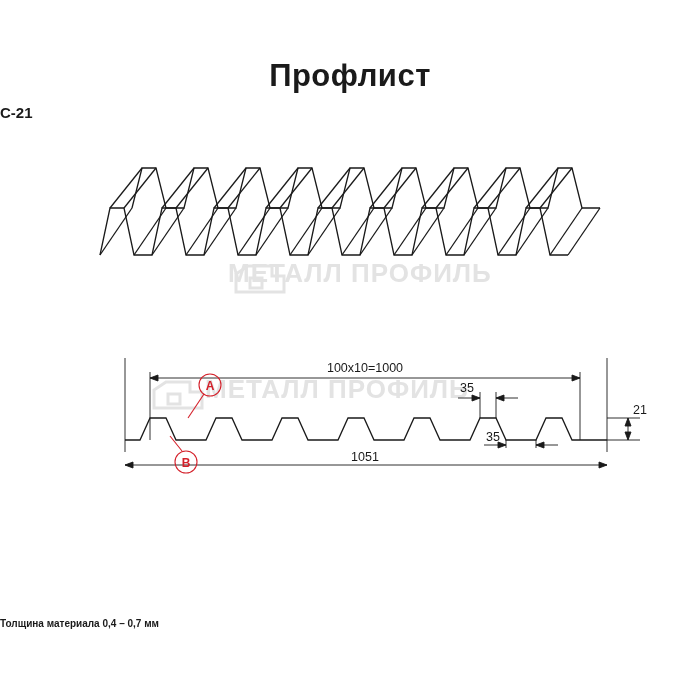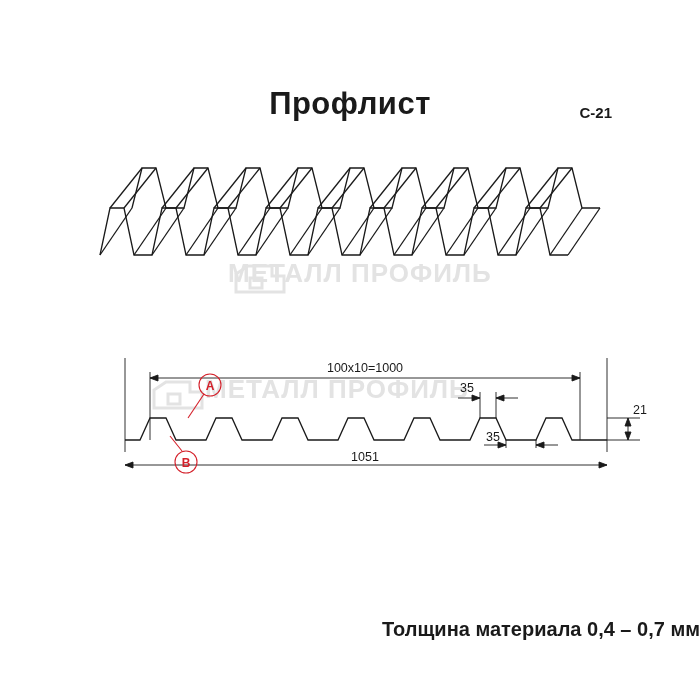--- a/index.html
+++ b/index.html
@@ -23,28 +23,27 @@
   .title {
     position: absolute;
     top: 58px;
     left: 0;
     width: 700px;
     text-align: center;
     font-size: 31px;
     font-weight: bold;
     letter-spacing: 0.5px;
     color: #1a1a1a;
-    margin-top: 28px;
   }
   .subtitle {
     position: absolute;
     top: 104px;
-    left: 16px;
+    left: 0;
     width: 596px;
-    text-align: right;
+    text-align: left;
     font-size: 15px;
     font-weight: bold;
     color: #1a1a1a;
   }
   .iso-wrap {
     position: absolute;
     top: 150px;
     left: 80px;
     width: 540px;
     height: 140px;
@@ -54,22 +53,22 @@
     top: 340px;
     left: 80px;
     width: 570px;
     height: 170px;
   }
   .footer {
     position: absolute;
     top: 618px;
     left: 0;
     width: 700px;
-    text-align: right;
-    font-size: 20px;
+    text-align: left;
+    font-size: 10px;
     font-weight: bold;
     color: #1a1a1a;
   }
   .wm {
     position: absolute;
     pointer-events: none;
     user-select: none;
     color: #e3e3e3;
     font-size: 26px;
     font-weight: bold;

